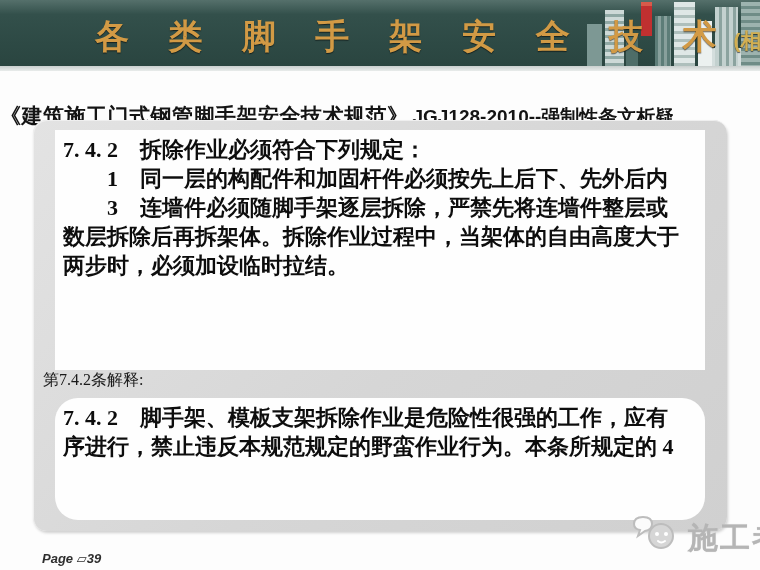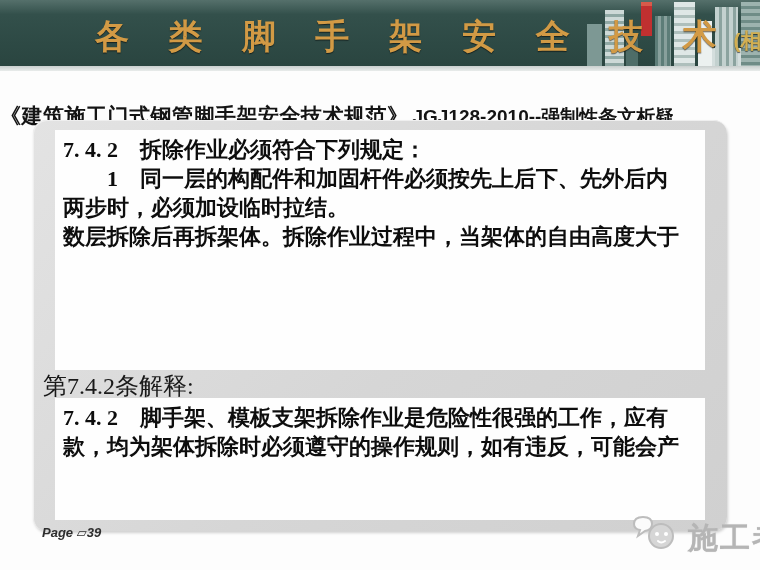--- a/index.html
+++ b/index.html
@@ -54,34 +54,34 @@
     position:absolute;left:33px;top:120px;width:694px;height:411px;
     background:linear-gradient(135deg,#e3e3e3 0%,#d6d6d6 55%,#d0d0d0 100%);
     border-radius:14px;
     box-shadow:inset 1px 1px 0 #efefef, 1px 2px 3px rgba(0,0,0,.18);
   }
   .white-box{
     position:absolute;left:22px;width:650px;background:#fefefe;
     padding:5px 0 0 8px;box-sizing:border-box;overflow:hidden;
   }
   .box-reg{top:10px;height:240px;}
-  .box-exp{top:278px;height:122px;}
+  .box-exp{top:278px;height:122px;border-radius:23px;}
   .cjk-line{
     font-family:"Liberation Serif","DejaVu Serif",serif;
     font-weight:700;font-size:22px;line-height:29px;
     color:#0d0d0d;white-space:nowrap;overflow:hidden;
   }
   .explain-label{
     position:absolute;left:10px;top:250px;
     font-family:"Liberation Serif","DejaVu Serif",serif;
-    font-size:24px;font-weight:400;color:#1a1a1a;white-space:nowrap;
+    font-size:16px;font-weight:400;color:#1a1a1a;white-space:nowrap;
   }
   
   .page-label{
-    position:absolute;left:42px;top:525px;
+    position:absolute;left:42px;top:551px;
     font-size:13px;font-weight:700;font-style:italic;color:#2e2e2e;
   }
   .watermark{
     position:absolute;left:628px;top:514px;width:130px;height:48px;
     display:flex;align-items:center;z-index:6;
   }
   .wm-text{
     font-size:30px;font-weight:700;color:#b5b5b5;letter-spacing:2px;
     font-family:"Liberation Serif","DejaVu Serif",serif;
     text-shadow:0 0 1px #cfcfcf;white-space:nowrap;
@@ -112,29 +112,30 @@
 
 <div class="doc-line">
   <span class="cn">《建筑施工门式钢管脚手架安全技术规范》</span><span class="code">JGJ128-2010--强制性条文析疑</span>
 </div>
 
 <div class="panel">
 
   <div class="white-box box-reg">
     <div class="cjk-line">7. 4. 2　拆除作业必须符合下列规定：</div>
     <div class="cjk-line">　　1　同一层的构配件和加固杆件必须按先上后下、先外后内</div>
+    <div class="cjk-line">　　3　连墙件必须随脚手架逐层拆除，严禁先将连墙件整层或</div>
+    <div class="cjk-line">数层拆除后再拆架体。拆除作业过程中，当架体的自由高度大于</div>
     <div class="cjk-line">两步时，必须加设临时拉结。</div>
-    <div class="cjk-line">数层拆除后再拆架体。拆除作业过程中，当架体的自由高度大于</div>
   </div>
 
   <div class="explain-label">第7.4.2条解释:</div>
 
   <div class="white-box box-exp">
     <div class="cjk-line">7. 4. 2　脚手架、模板支架拆除作业是危险性很强的工作，应有</div>
-    <div class="cjk-line">款，均为架体拆除时必须遵守的操作规则，如有违反，可能会产</div>
+    <div class="cjk-line">序进行，禁止违反本规范规定的野蛮作业行为。本条所规定的 4</div>
   </div>
 
 </div>
 
 <div class="page-label">Page ▱39</div>
 
 <div class="watermark">
   <span style="display:inline-block;margin-right:8px;">
     <svg width="52" height="44" viewBox="0 0 52 44">
       <path d="M6 10 Q6 3 15 3 Q24 3 24 10 Q24 16 17 17 L10 22 L12 16 Q6 15 6 10 Z" fill="#fbfbfb" stroke="#bdbdbd" stroke-width="2"></path>

